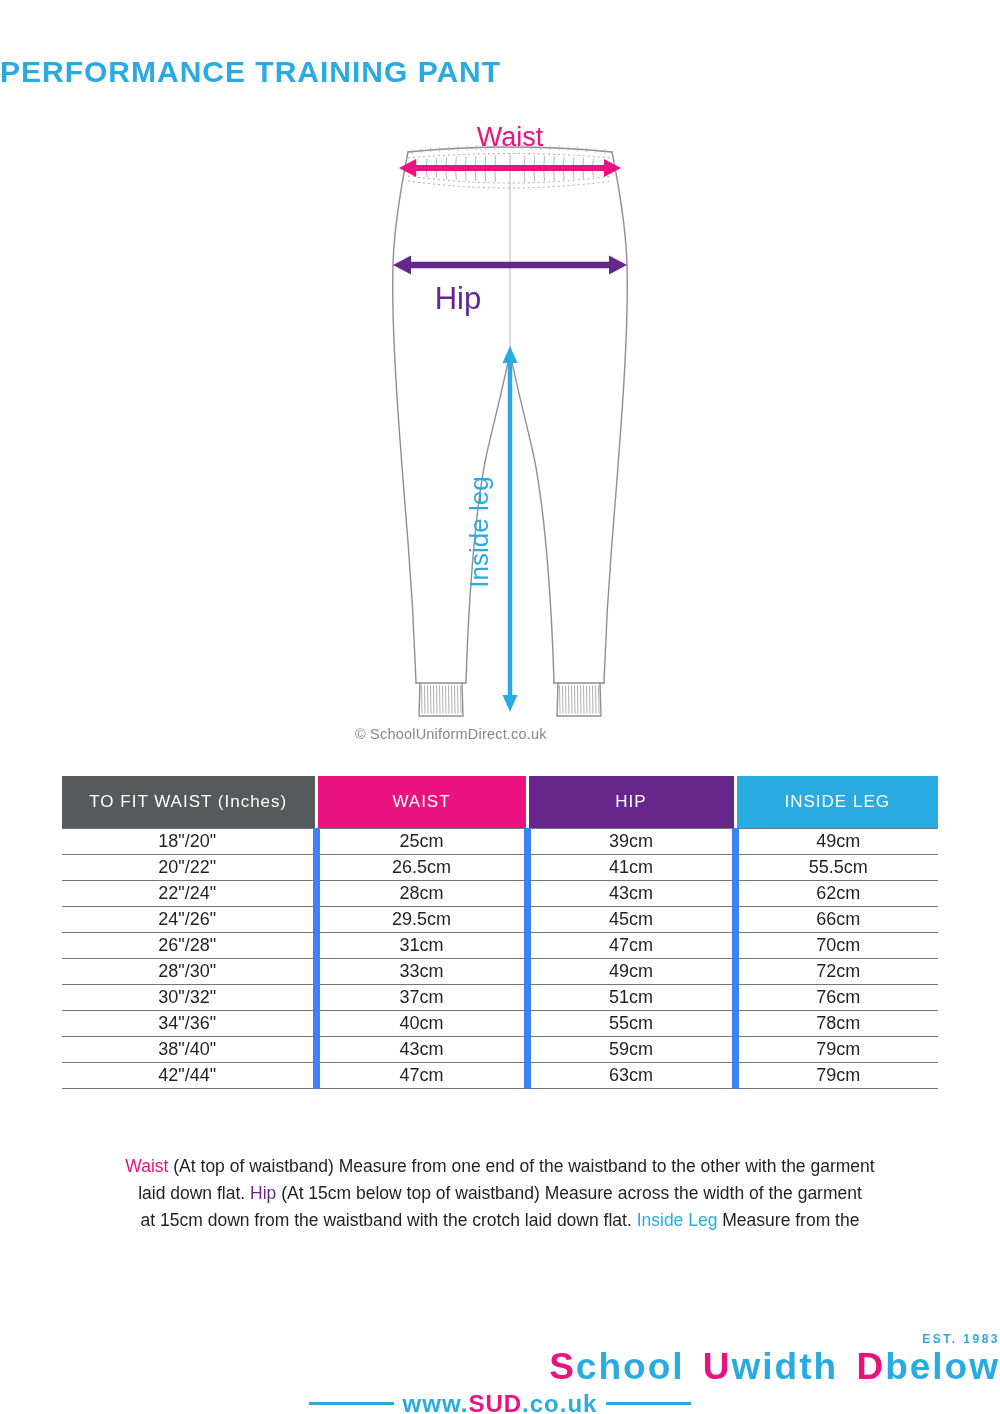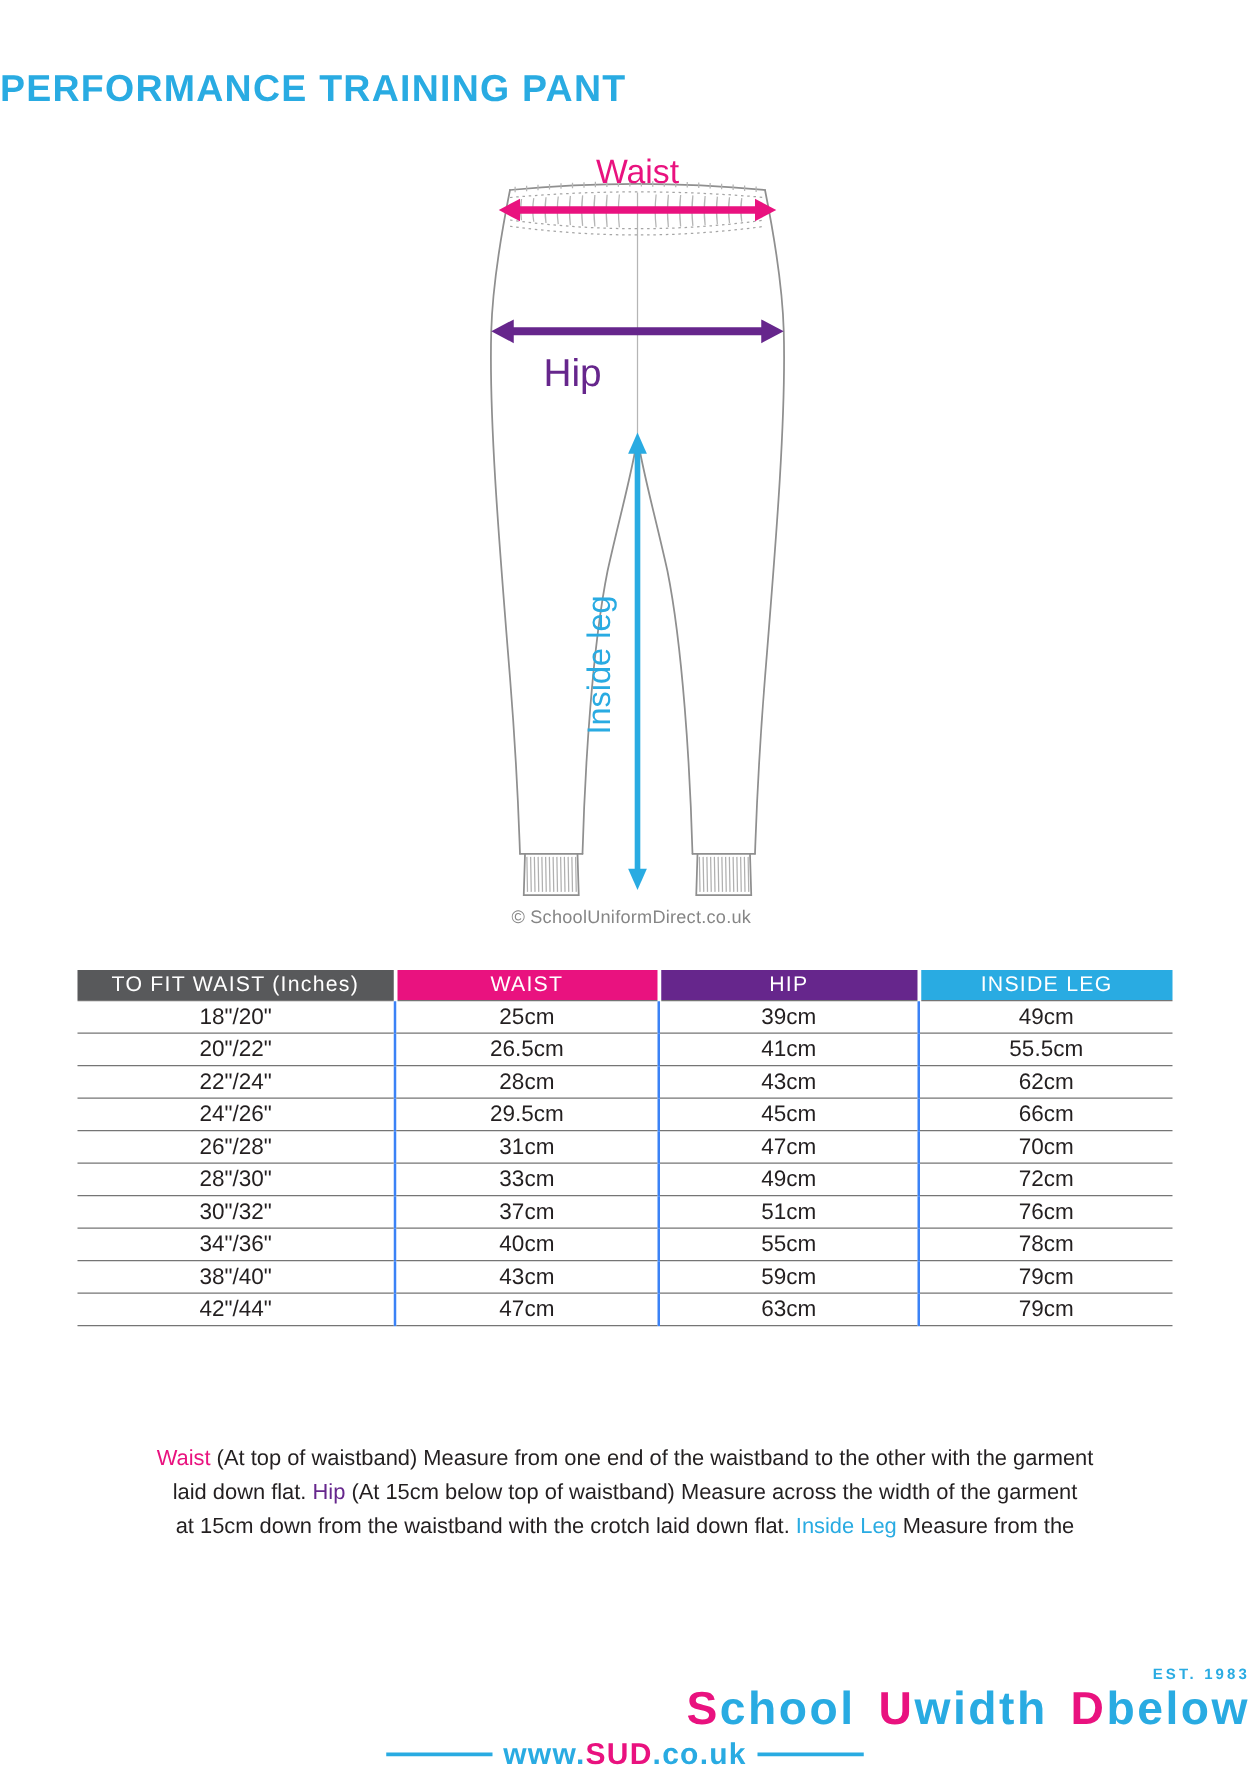--- a/index.html
+++ b/index.html
@@ -5,36 +5,36 @@
   * { margin:0; padding:0; box-sizing:border-box; }
   html,body { background:#ffffff; }
   body { font-family:"Liberation Sans", sans-serif; }
   .page { position:relative; width:1000px; height:1414px; margin:0 auto; background:#fff; overflow:hidden; }
 
   .page-title { position:absolute; top:55px; left:0; width:100%; 
     font-size:30px; font-weight:bold; letter-spacing:1px; color:var(--blue,#29ABE2); }
 
   .diagram-svg { position:absolute; left:360px; top:112px; }
   .diagram-svg text { font-family:"Liberation Sans", sans-serif; }
-  .copyright { position:absolute; top:726px; left:355px; width:300px; text-align:center;
+  .copyright { position:absolute; top:726px; left:355px; width:300px; 
     font-size:14.5px; color:#868686; letter-spacing:.2px; }
 
   .fill-pink { fill:var(--pink,#E9127F); } .stroke-pink { stroke:var(--pink,#E9127F); }
   .fill-purple { fill:var(--purple,#66268C); } .stroke-purple { stroke:var(--purple,#66268C); }
   .fill-blue { fill:var(--blue,#29ABE2); } .stroke-blue { stroke:var(--blue,#29ABE2); }
   .c-pink { color:var(--pink,#E9127F); } .c-purple { color:var(--purple,#66268C); }
   .c-blue { color:var(--blue,#29ABE2); } .c-dark { color:var(--dark,#231F20);text-align:center; }
 
   table.size-table { position:absolute; left:62px; top:776px; width:876px;
     border-collapse:collapse; table-layout:fixed; text-align:center; color:var(--dark,#231F20); }
-  .size-table th { height:24px; color:#fff; font-weight:normal; font-size:17px;
+  .size-table th { height:52px; color:#fff; font-weight:normal; font-size:17px;
     letter-spacing:1px; border-left:3px solid #fff; }
   .size-table th:first-child { border-left:none; }
   .size-table td { height:26px; font-size:18px; border-top:1.5px solid #757575;
-    border-left:2px solid #3b82f6; }
+    border-left:7px solid #3b82f6; }
   .size-table td:first-child { border-left:none; }
   .size-table tr:last-child td { border-bottom:1.5px solid #757575; }
 
   .description { position:absolute; top:1153px; left:90px; width:820px; text-align:center;
     font-size:17.5px; line-height:27px; color:var(--dark,#231F20); }
 
   .logo { position:absolute; top:1332px; left:0; width:100%; text-align:right; }
   .logo-est { font-size:12px; font-weight:bold; letter-spacing:2.5px; color:var(--blue,#29ABE2); }
   .logo-main { font-size:37px; font-weight:bold; letter-spacing:2px; word-spacing:6px; line-height:1.15; }
   .logo-url-row { display:flex; justify-content:center; align-items:center; gap:9px; margin-top:1px; }

